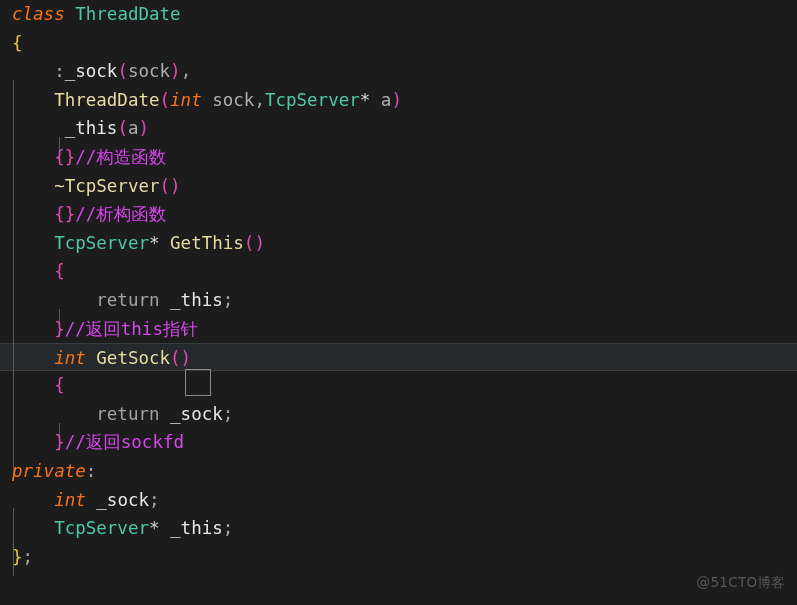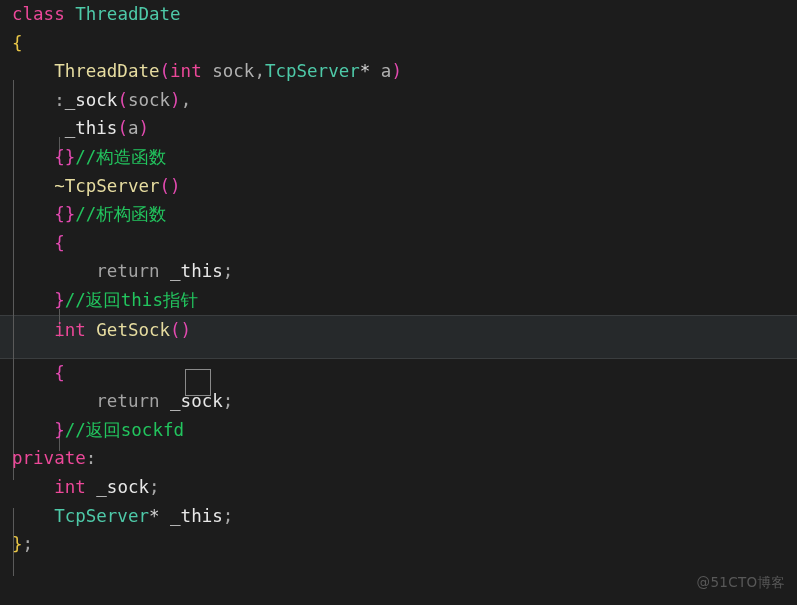--- a/index.html
+++ b/index.html
@@ -34,33 +34,33 @@
     box-sizing: border-box;
     color: #d4d4d4;
   }
   .code-line .txt { position: relative; z-index: 3; }
 
   
   .code-line.current {
     background: #26292b;
     border-top: 1px solid #3a3d3f;
     border-bottom: 1px solid #3a3d3f;
-    height: 44px;
+    height: 28px;
   }
 
   
-  .kw       { color: #ec4899; }           
+  .kw       { color: #f97316; font-style: italic; }           
   .type     { color: #4ec9a8; }           
   .fn       { color: #e6dca0; }           
   .brace-y  { color: #e7c547; }           
   .brace-p  { color: #e24ab0; }           
   .paren    { color: #e24ab0; }
   .ident    { color: #e8e8e8; }           
   .param    { color: #b0b0b0; }           
-  .cmt      { color: #22c55e; }           
+  .cmt      { color: #d946ef; }           
   .ret      { color: #a3a3a3; }           
   .punct    { color: #a8a8a8; }           
   .op       { color: #d4d4d4; }
 
   
   .guide {
     position: absolute;
     width: 1px;
     background: #5a5a5a;
     z-index: 1;
@@ -100,32 +100,33 @@
     <div class="guide" style="left:59px; top:309px; height:28px;"></div>
     <div class="guide" style="left:59px; top:423px; height:28px;"></div>
 
     <div class="bracket-box" style="left:185px; top:369px; width:24px; height:25px;"></div>
 
     <div class="code-line" style="top:0px;"><span class="txt"><span class="kw">class</span><span class="op"> </span><span class="type">ThreadDate</span></span></div>
 
     <div class="code-line"><span class="txt"><span class="brace-y">{</span></span></div>
 
 
+    <div class="code-line"><span class="txt">    <span class="punct">:</span><span class="ident">_sock</span><span class="paren">(</span><span class="param">sock</span><span class="paren">)</span><span class="punct">,</span></span></div>
+
     <div class="code-line"><span class="txt">    <span class="fn">ThreadDate</span><span class="paren">(</span><span class="kw">int</span><span class="op"> </span><span class="param">sock</span><span class="punct">,</span><span class="type">TcpServer</span><span class="op">*</span><span class="op"> </span><span class="param">a</span><span class="paren">)</span></span></div>
-
-    <div class="code-line"><span class="txt">    <span class="punct">:</span><span class="ident">_sock</span><span class="paren">(</span><span class="param">sock</span><span class="paren">)</span><span class="punct">,</span></span></div>
 
     <div class="code-line"><span class="txt">     <span class="ident">_this</span><span class="paren">(</span><span class="param">a</span><span class="paren">)</span></span></div>
 
     <div class="code-line"><span class="txt">    <span class="brace-p">{}</span><span class="cmt">//构造函数</span></span></div>
 
     <div class="code-line"><span class="txt">    <span class="fn">~TcpServer</span><span class="paren">()</span></span></div>
 
     <div class="code-line"><span class="txt">    <span class="brace-p">{}</span><span class="cmt">//析构函数</span></span></div>
 
+    <div class="code-line"><span class="txt">    <span class="type">TcpServer</span><span class="op">*</span><span class="op"> </span><span class="fn">GetThis</span><span class="paren">()</span></span></div>
 
     <div class="code-line"><span class="txt">    <span class="brace-p">{</span></span></div>
 
     <div class="code-line"><span class="txt">        <span class="ret">return</span><span class="op"> </span><span class="ident">_this</span><span class="punct">;</span></span></div>
 
     <div class="code-line"><span class="txt">    <span class="brace-p">}</span><span class="cmt">//返回this指针</span></span></div>
 
     <div class="code-line current"><span class="txt">    <span class="kw">int</span><span class="op"> </span><span class="fn">GetSock</span><span class="paren">()</span></span></div>
 
     <div class="code-line"><span class="txt">    <span class="brace-p">{</span></span></div>

